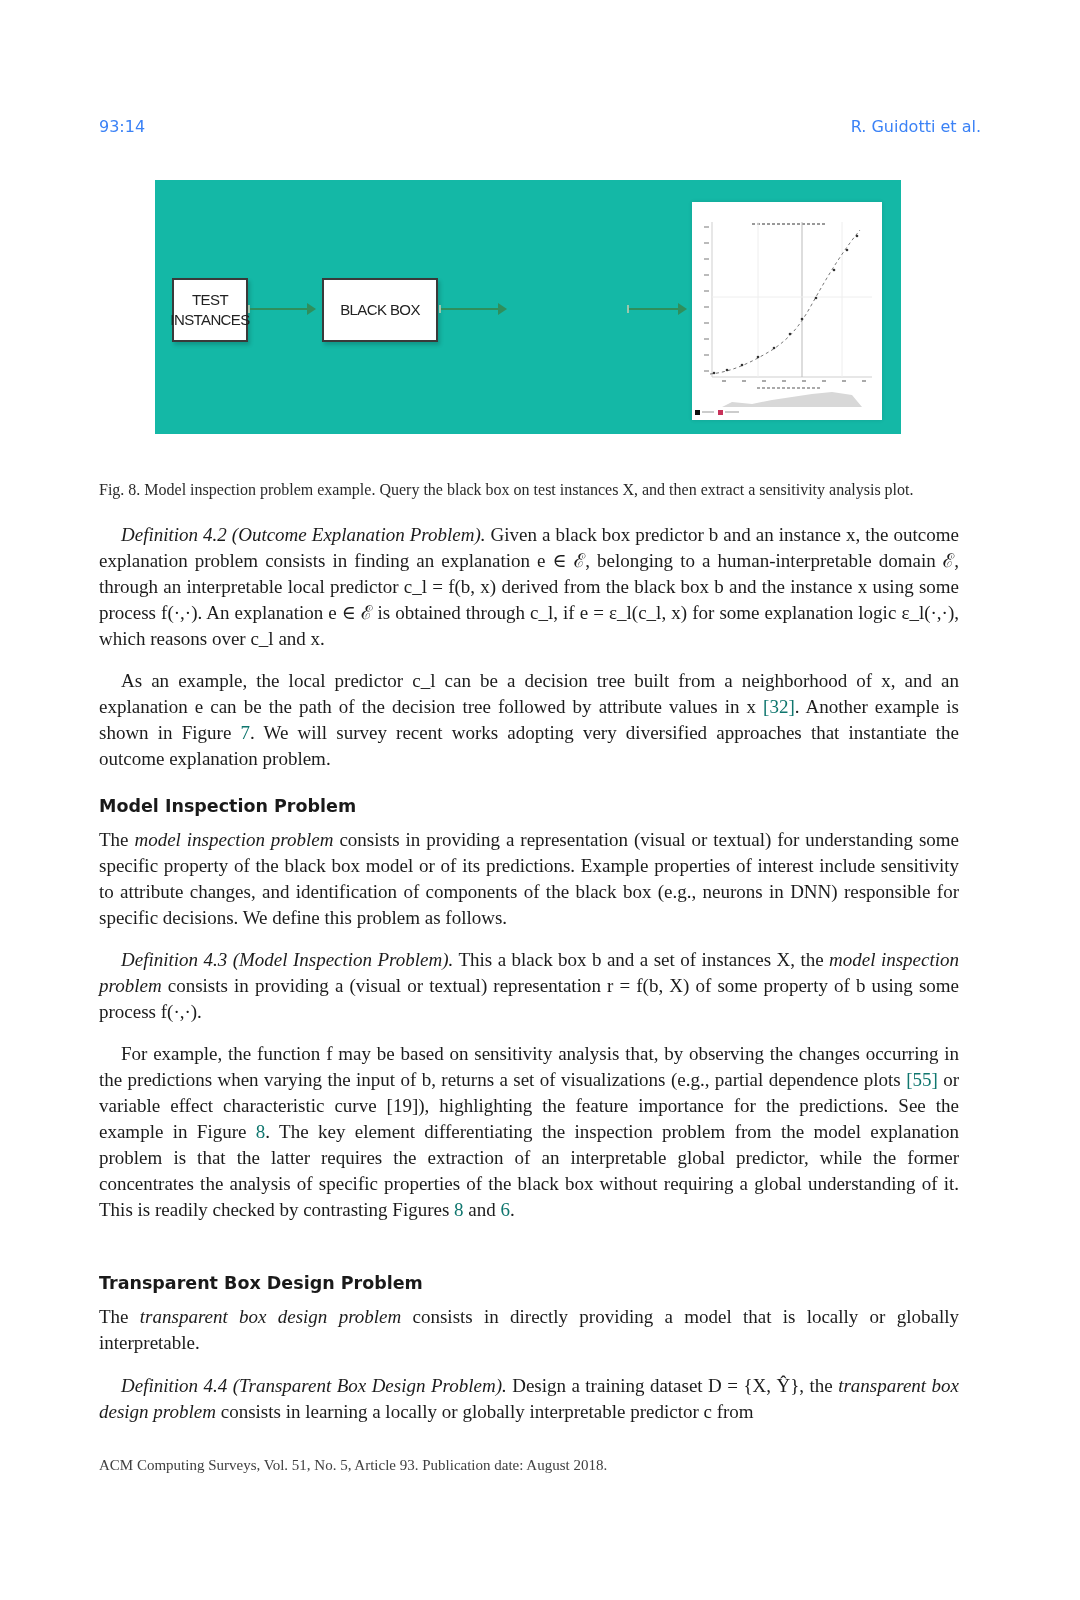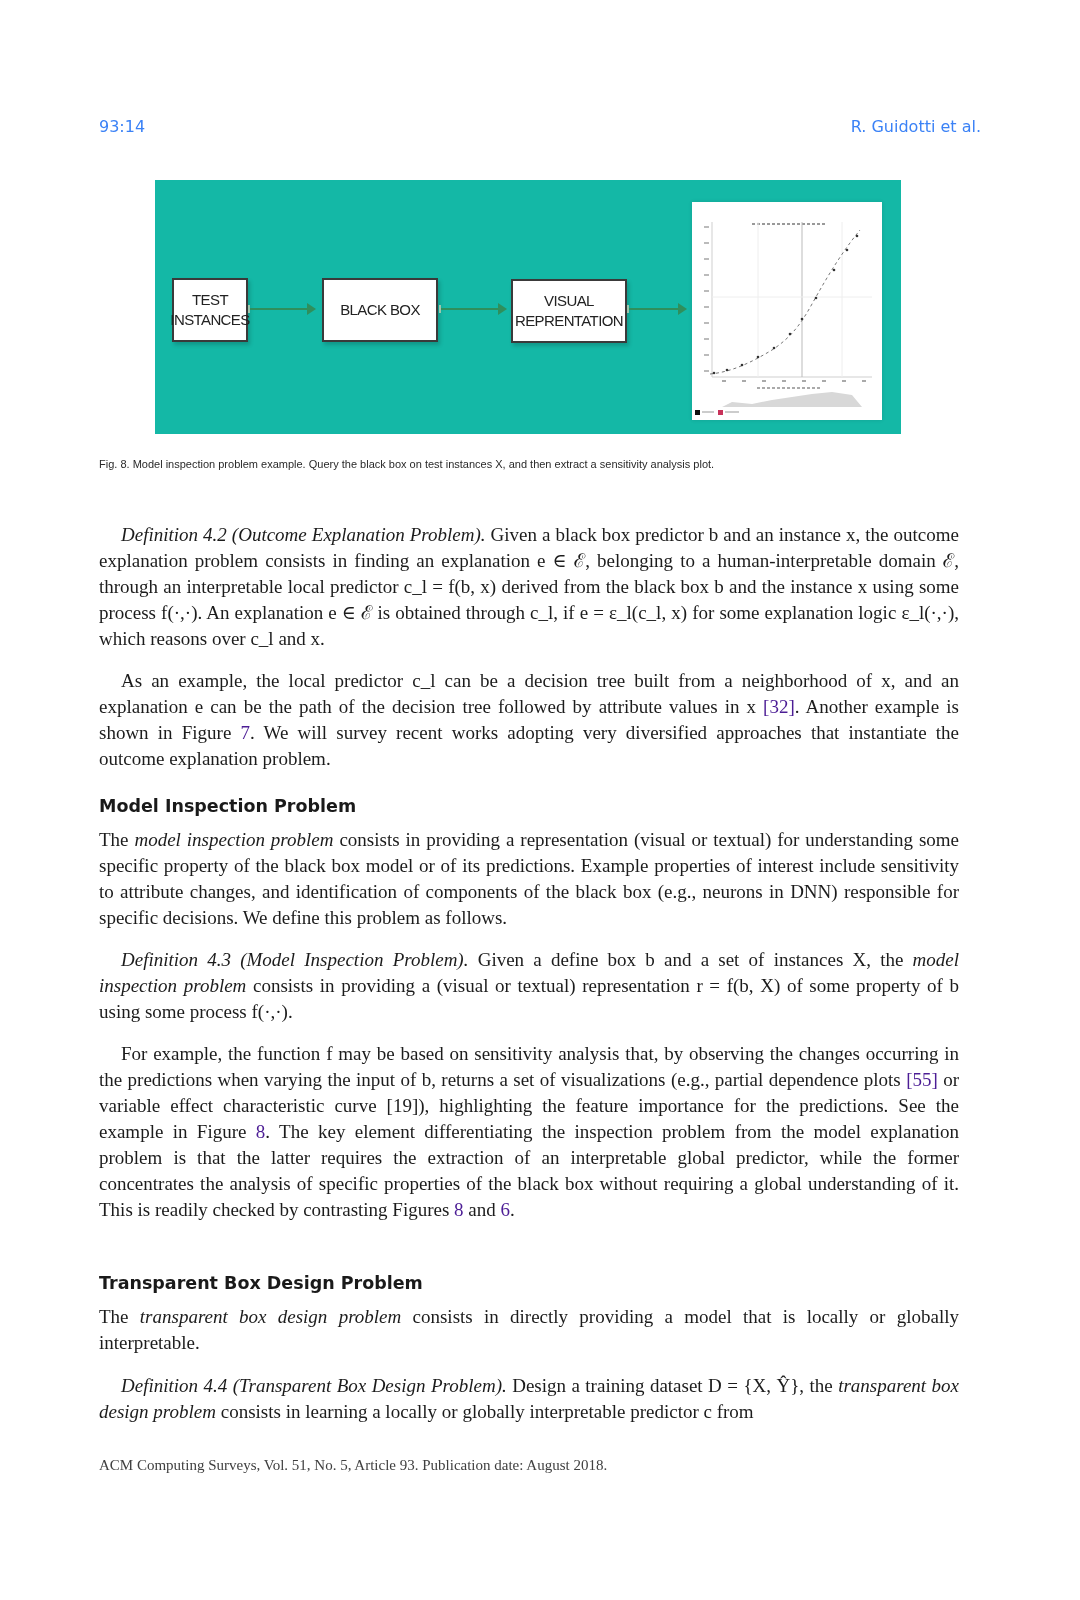--- a/index.html
+++ b/index.html
@@ -17,27 +17,27 @@
          font-family: "Liberation Sans", sans-serif; font-size: 15px; letter-spacing: -0.6px;
          display: flex; flex-direction: column; align-items: center; justify-content: center;
          text-align: center; line-height: 20px; color: #222; }
   .arrow { position: absolute; height: 2px; background: #2f8f5c; }
   .arrow::before { content: ""; position: absolute; left: -2px; top: -3px; width: 2px; height: 8px; background: #9cc7ae; }
   .arrow::after { content: ""; position: absolute; right: -8px; top: -5px; border-left: 9px solid #2f8f5c;
                   border-top: 6px solid transparent; border-bottom: 6px solid transparent; }
   .plot { position: absolute; left: 537px; top: 22px; width: 190px; height: 218px; background: #fff;
           box-shadow: 0 0 4px rgba(0,0,0,0.12); }
 
-  .caption { top: 452px; left: 99px; width: 860px; font-family: Liberation Sans, sans-serif;
-             font-size: 11px; line-height: 24px; color: #2a2a2a; text-align: justify; }
+  .caption { top: 478px; left: 99px; width: 860px; font-family: Liberation Serif, serif;
+             font-size: 16px; line-height: 24px; color: #2a2a2a; text-align: justify; }
   .para { left: 99px; width: 860px; font-size: 19px; line-height: 26px; text-align: justify; }
   .indent { text-indent: 22px; }
   .section { left: 99px; font-family: "DejaVu Sans", sans-serif; font-weight: bold; font-size: 17.5px; color: #1a1a1a; }
   i, .it { font-style: italic; }
-  .ref { color: #4c1d95; }
+  .ref { color: #0f766e; }
   .footer { top: 1457px; left: 99px; font-size: 15px; color: #404040; }
 </style>
 </head>
 <body>
 
 <div class="abs header">
   <span class="left">93:14</span>
   <span class="right">R. Guidotti et al.</span>
 </div>
 
@@ -46,24 +46,20 @@
     <span>TEST</span>
     <span>INSTANCES</span>
   </div>
   <div class="arrow" style="left:95px; top:128px; width:58px;"></div>
 
   <div class="box" style="left:167px; top:98px; width:112px; height:60px;">
     <span>BLACK BOX</span>
   </div>
   <div class="arrow" style="left:286px; top:128px; width:58px;"></div>
 
-  <div class="box" style="left:356px; top:99px; width:112px; height:60px;">
-    <span>VISUAL</span>
-    <span>REPRENTATION</span>
-  </div>
   <div class="arrow" style="left:474px; top:128px; width:50px;"></div>
 
   <div class="plot">
     <svg width="190" height="218" viewBox="0 0 190 218">
       <rect x="0" y="0" width="190" height="218" fill="#fff"></rect>
       <line x1="60" y1="22" x2="135" y2="22" stroke="#999" stroke-width="2" stroke-dasharray="3 2"></line>
       <g stroke="#cfcfcf" stroke-width="1">
         <line x1="20" y1="20" x2="20" y2="175"></line>
         <line x1="20" y1="175" x2="180" y2="175"></line>
         <line x1="66" y1="20" x2="66" y2="175" stroke="#eee"></line>
@@ -126,21 +122,21 @@
   <span class="it">Definition 4.2 (Outcome Explanation Problem).</span>
   <span>Given a black box predictor b and an instance x, the outcome explanation problem consists in finding an explanation e ∈ ℰ, belonging to a human-interpretable domain ℰ, through an interpretable local predictor c_l = f(b, x) derived from the black box b and the instance x using some process f(·,·). An explanation e ∈ ℰ is obtained through c_l, if e = ε_l(c_l, x) for some explanation logic ε_l(·,·), which reasons over c_l and x.</span>
 </div>
 
 <div class="abs para indent" style="top:668px;"><span>As an example, the local predictor c_l can be a decision tree built from a neighborhood of x, and an explanation e can be the path of the decision tree followed by attribute values in x </span><a class="ref">[32]</a><span>. Another example is shown in Figure </span><a class="ref">7</a><span>. We will survey recent works adopting very diversified approaches that instantiate the outcome explanation problem.</span></div>
 
 <div class="abs section" style="top:796px;">Model Inspection Problem</div>
 
 <div class="abs para" style="top:827px;"><span>The </span><span class="it">model inspection problem</span><span> consists in providing a representation (visual or textual) for understanding some specific property of the black box model or of its predictions. Example properties of interest include sensitivity to attribute changes, and identification of components of the black box (e.g., neurons in DNN) responsible for specific decisions. We define this problem as follows.</span></div>
 
-<div class="abs para indent" style="top:947px;"><span class="it">Definition 4.3 (Model Inspection Problem).</span> <span>Given a define box b and a set of instances X, the </span><span class="it">model inspection problem</span><span> consists in providing a (visual or textual) representation r = f(b, X) of some property of b using some process f(·,·).</span></div>
+<div class="abs para indent" style="top:947px;"><span class="it">Definition 4.3 (Model Inspection Problem).</span> <span>This a black box b and a set of instances X, the </span><span class="it">model inspection problem</span><span> consists in providing a (visual or textual) representation r = f(b, X) of some property of b using some process f(·,·).</span></div>
 
 <div class="abs para indent" style="top:1041px;"><span>For example, the function f may be based on sensitivity analysis that, by observing the changes occurring in the predictions when varying the input of b, returns a set of visualizations (e.g., partial dependence plots </span><a class="ref">[55]</a><span> or variable effect characteristic curve [19]), highlighting the feature importance for the predictions. See the example in Figure </span><a class="ref">8</a><span>. The key element differentiating the inspection problem from the model explanation problem is that the latter requires the extraction of an interpretable global predictor, while the former concentrates the analysis of specific properties of the black box without requiring a global understanding of it. This is readily checked by contrasting Figures </span><a class="ref">8</a><span> and </span><a class="ref">6</a><span>.</span></div>
 
 <div class="abs section" style="top:1273px;">Transparent Box Design Problem</div>
 
 <div class="abs para" style="top:1304px;"><span>The </span><span class="it">transparent box design problem</span><span> consists in directly providing a model that is locally or globally interpretable.</span></div>
 
 <div class="abs para indent" style="top:1373px;"><span class="it">Definition 4.4 (Transparent Box Design Problem).</span> <span>Design a training dataset D = {X, Ŷ}, the </span><span class="it">transparent box design problem</span><span> consists in learning a locally or globally interpretable predictor c from</span></div>
 
 <div class="abs footer">ACM Computing Surveys, Vol. 51, No. 5, Article 93. Publication date: August 2018.</div>

